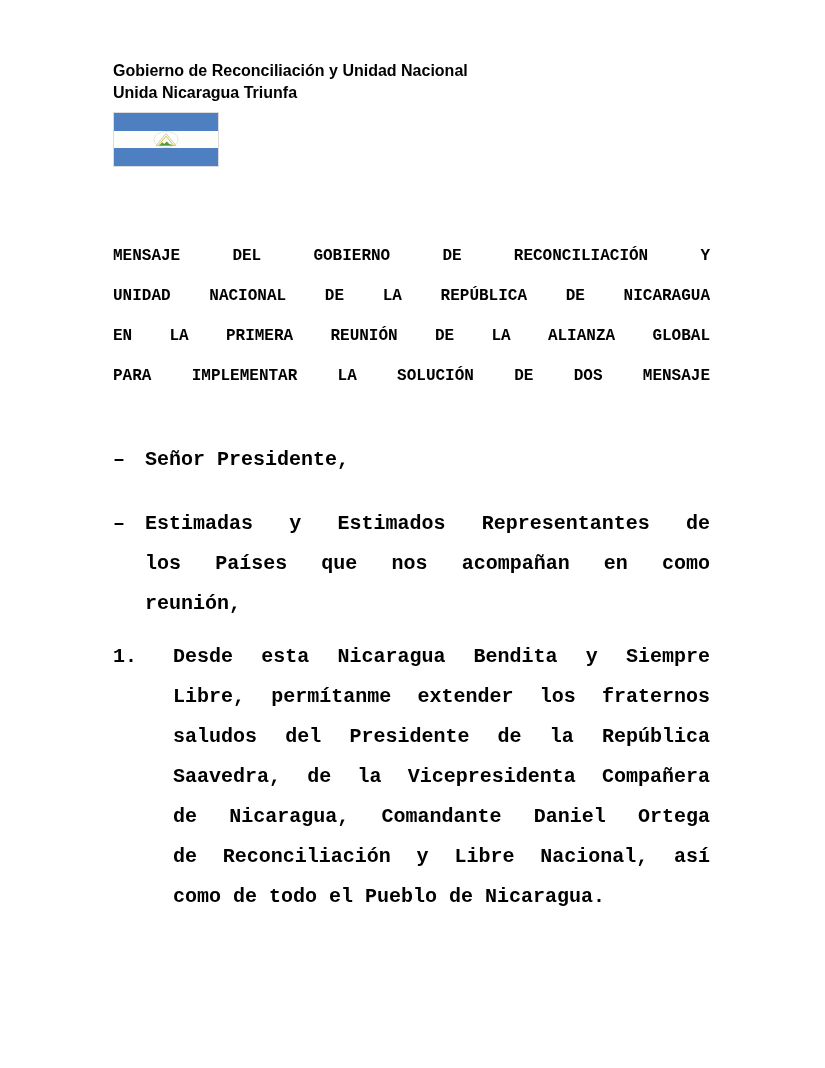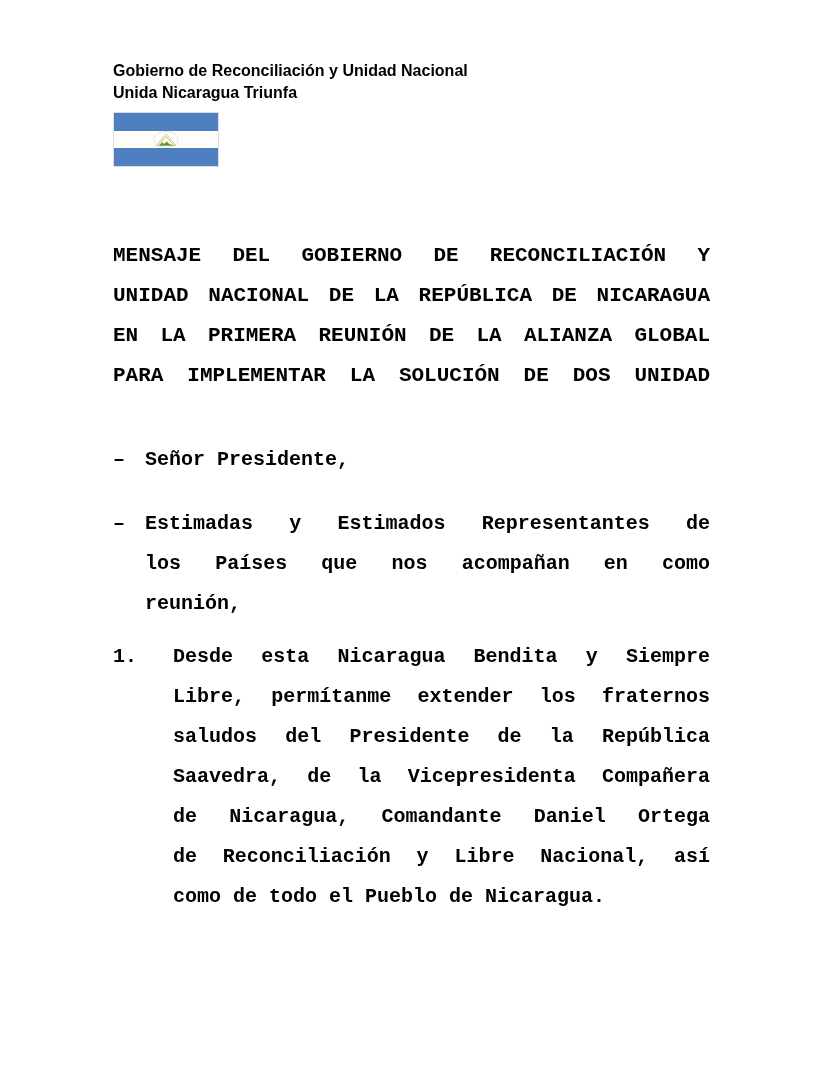--- a/index.html
+++ b/index.html
@@ -39,21 +39,21 @@
     display: flex;
     align-items: center;
     justify-content: center;
   }
   
   .title-block {
     position: absolute;
     left: 113px;
     top: 236px;
     width: 597px;
-    font-size: 21px;
+    font-size: 16px;
     font-weight: bold;
   }
   
   .doc-body {
     position: absolute;
     left: 113px;
     top: 440px;
     width: 597px;
     font-size: 20px;
     font-weight: bold;
@@ -90,21 +90,21 @@
         </svg>
       </div>
       <div class="stripe-blue"></div>
     </div>
   </header>
 
   <section class="title-block">
       <div class="tline">MENSAJE DEL GOBIERNO DE RECONCILIACIÓN Y</div>
       <div class="tline">UNIDAD NACIONAL DE LA REPÚBLICA DE NICARAGUA</div>
       <div class="tline">EN LA PRIMERA REUNIÓN DE LA ALIANZA GLOBAL</div>
-      <div class="tline">PARA IMPLEMENTAR LA SOLUCIÓN DE DOS UNIDAD</div>
+      <div class="tline">PARA IMPLEMENTAR LA SOLUCIÓN DE DOS MENSAJE</div>
     </section>
 
   <section class="doc-body">
       <div class="para dash">
         <div class="marker">–</div>
         <div class="ptext">
           <div class="tline last">Señor Presidente,</div>
         </div>
       </div>
       <div class="para dash">

